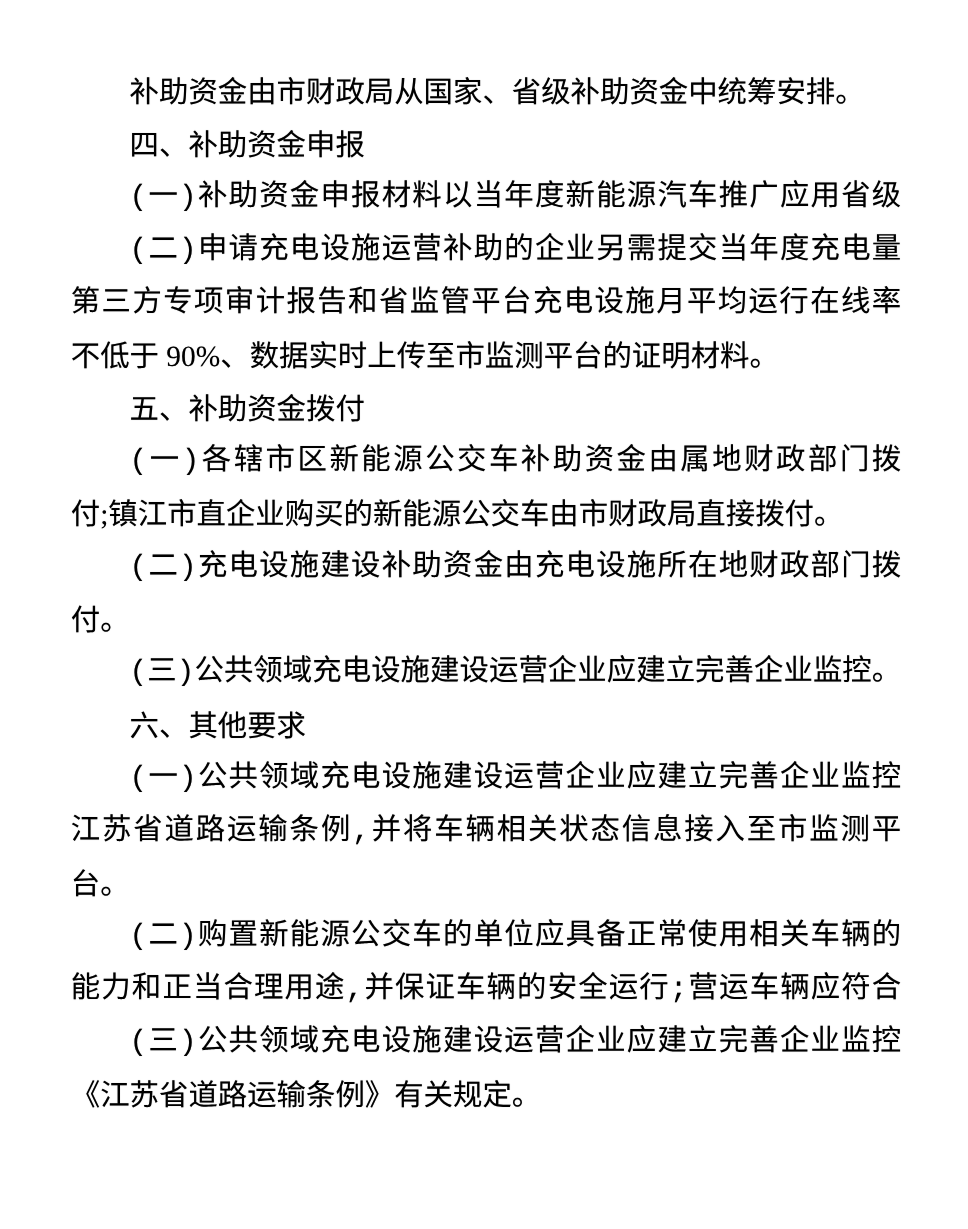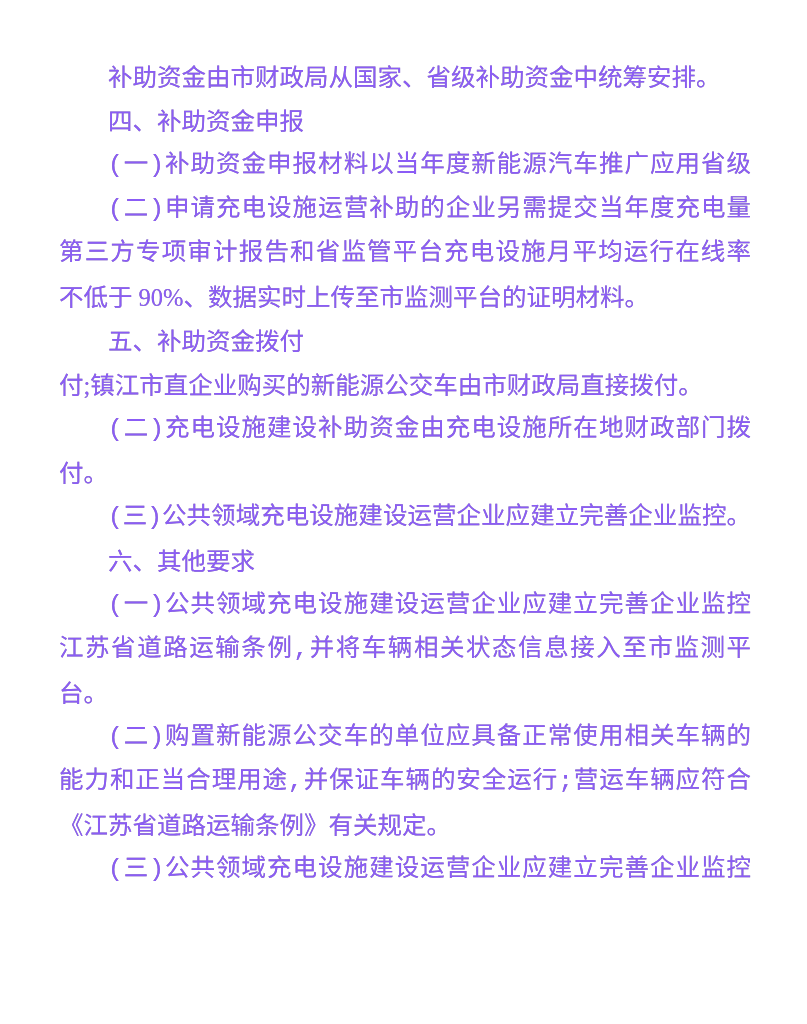--- a/index.html
+++ b/index.html
@@ -13,21 +13,21 @@
     height: 1024px;
     background: #ffffff;
     overflow: hidden;
     font-family: "Liberation Serif", "DejaVu Serif", serif;
   }
   .doc-body {
     position: absolute;
     left: 59px;
     top: 56px;
     width: 692px;
-    color: #8b5cf6;
+    color: #000000;
     font-size: 24.5px;
     
     text-shadow: 0 0 0.6px rgba(54, 54, 54, 0.55);
   }
   .line {
     height: 44px;
     line-height: 44px;
     text-align: left;
     white-space: nowrap;
   }
@@ -46,26 +46,27 @@
 
 <div class="page">
   <div class="doc-body">
       <div class="line indent">补助资金由市财政局从国家、省级补助资金中统筹安排。</div>
       <div class="line indent">四、补助资金申报</div>
       <div class="line indent justify">(一)补助资金申报材料以当年度新能源汽车推广应用省级</div>
       <div class="line indent justify">(二)申请充电设施运营补助的企业另需提交当年度充电量</div>
       <div class="line justify">第三方专项审计报告和省监管平台充电设施月平均运行在线率</div>
       <div class="line">不低于 90%、数据实时上传至市监测平台的证明材料。</div>
       <div class="line indent">五、补助资金拨付</div>
+      <div class="line indent justify">(一)各辖市区新能源公交车补助资金由属地财政部门拨</div>
       <div class="line">付;镇江市直企业购买的新能源公交车由市财政局直接拨付。</div>
       <div class="line indent justify">(二)充电设施建设补助资金由充电设施所在地财政部门拨</div>
       <div class="line">付。</div>
       <div class="line indent justify">(三)公共领域充电设施建设运营企业应建立完善企业监控。</div>
       <div class="line indent">六、其他要求</div>
       <div class="line indent justify">(一)公共领域充电设施建设运营企业应建立完善企业监控</div>
       <div class="line justify">江苏省道路运输条例,并将车辆相关状态信息接入至市监测平</div>
       <div class="line">台。</div>
       <div class="line indent justify">(二)购置新能源公交车的单位应具备正常使用相关车辆的</div>
       <div class="line justify">能力和正当合理用途,并保证车辆的安全运行;营运车辆应符合</div>
+      <div class="line indent justify">(三)公共领域充电设施建设运营企业应建立完善企业监控</div>
       <div class="line">《江苏省道路运输条例》有关规定。</div>
-      <div class="line indent justify">(三)公共领域充电设施建设运营企业应建立完善企业监控</div>
     </div>
 </div>
 
 </body></html>

